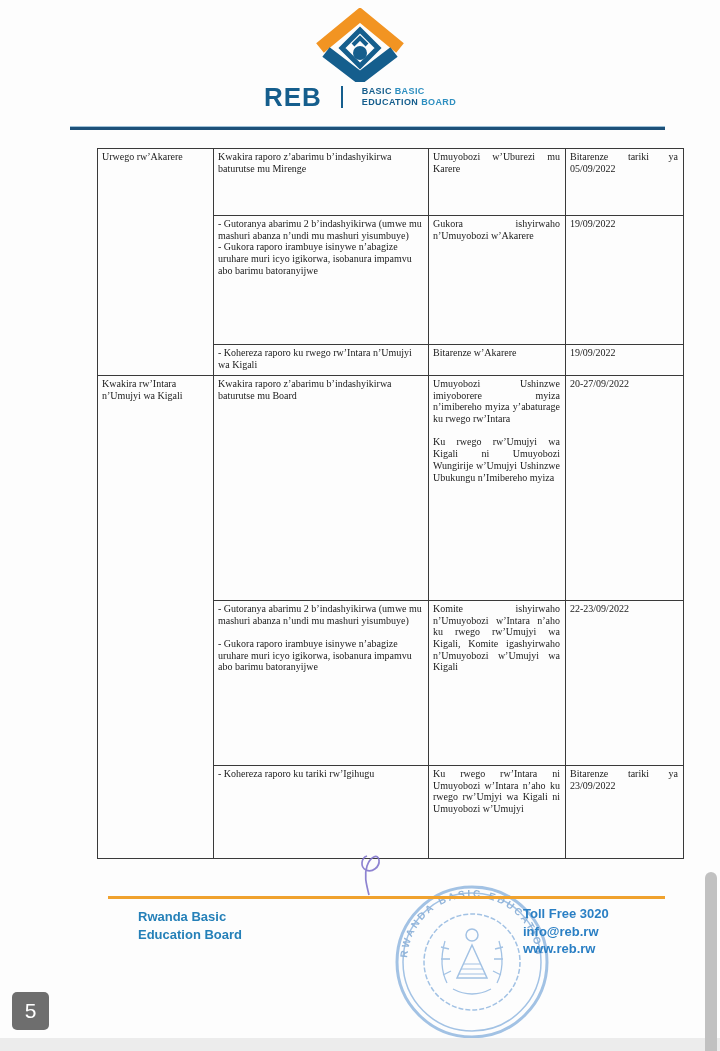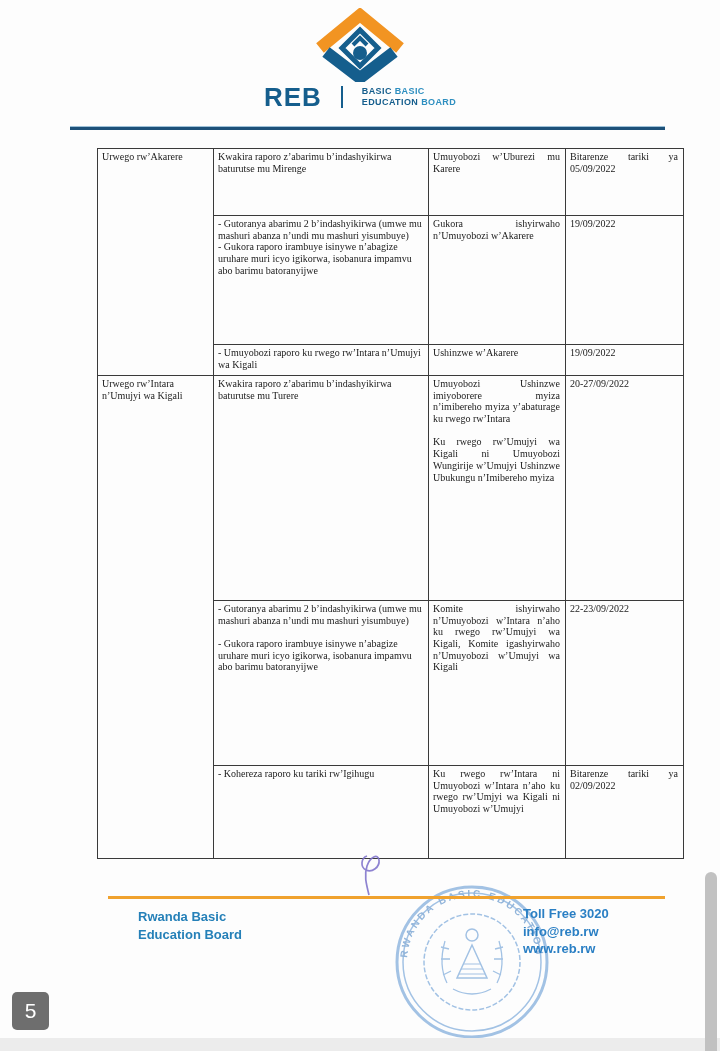--- a/index.html
+++ b/index.html
@@ -91,43 +91,43 @@
         <td class="col-resp pre">Umuyobozi w’Uburezi mu Karere</td>
         <td class="col-date pre">Bitarenze tariki ya 05/09/2022</td>
       </tr>
       <tr style="height:129px;">
         <td class="col-act pre">- Gutoranya abarimu 2 b’indashyikirwa (umwe mu mashuri abanza n’undi mu mashuri yisumbuye)
 - Gukora raporo irambuye isinywe n’abagize uruhare muri icyo igikorwa, isobanura impamvu abo barimu batoranyijwe</td>
         <td class="col-resp pre">Gukora ishyirwaho n’Umuyobozi w’Akarere</td>
         <td class="col-date pre">19/09/2022</td>
       </tr>
       <tr style="height:31px;">
-        <td class="col-act pre">- Umuyobozi raporo ku rwego rw’Intara n’Umujyi wa Kigali</td>
-        <td class="col-resp pre">Ushinzwe w’Akarere</td>
+        <td class="col-act pre">- Kohereza raporo ku rwego rw’Intara n’Umujyi wa Kigali</td>
+        <td class="col-resp pre">Bitarenze w’Akarere</td>
         <td class="col-date pre">19/09/2022</td>
       </tr>
       <tr style="height:225px;">
-        <td rowspan="3" class="col-level pre">Urwego rw’Intara n’Umujyi wa Kigali</td>
-        <td class="col-act pre">Kwakira raporo z’abarimu b’indashyikirwa baturutse mu Turere</td>
+        <td rowspan="3" class="col-level pre">Kwakira rw’Intara n’Umujyi wa Kigali</td>
+        <td class="col-act pre">Kwakira raporo z’abarimu b’indashyikirwa baturutse mu Board</td>
         <td class="col-resp pre">Umuyobozi Ushinzwe imiyoborere myiza n’imibereho myiza y’abaturage ku rwego rw’Intara
 
 Ku rwego rw’Umujyi wa Kigali ni Umuyobozi Wungirije w’Umujyi Ushinzwe Ubukungu n’Imibereho myiza</td>
         <td class="col-date pre">20-27/09/2022</td>
       </tr>
       <tr style="height:165px;">
         <td class="col-act pre">- Gutoranya abarimu 2 b’indashyikirwa (umwe mu mashuri abanza n’undi mu mashuri yisumbuye)
 
 - Gukora raporo irambuye isinywe n’abagize uruhare muri icyo igikorwa, isobanura impamvu abo barimu batoranyijwe</td>
         <td class="col-resp pre">Komite ishyirwaho n’Umuyobozi w’Intara n’aho ku rwego rw’Umujyi wa Kigali, Komite igashyirwaho n’Umuyobozi w’Umujyi wa Kigali</td>
         <td class="col-date pre">22-23/09/2022</td>
       </tr>
       <tr style="height:93px;">
         <td class="col-act pre">- Kohereza raporo ku tariki rw’Igihugu</td>
         <td class="col-resp pre">Ku rwego rw’Intara ni Umuyobozi w’Intara n’aho ku rwego rw’Umjyi wa Kigali ni Umuyobozi w’Umujyi</td>
-        <td class="col-date pre">Bitarenze tariki ya 02/09/2022</td>
+        <td class="col-date pre">Bitarenze tariki ya 23/09/2022</td>
       </tr>
     </tbody>
   </table>
 
   <svg class="signature" width="46" height="52" viewBox="0 0 46 52">
     <path d="M24 46 C21 34 19 26 22 17 C25 8 33 4 34 11 C35 18 27 24 21 21 C15 18 16 9 22 7" fill="none" stroke="#8276cc" stroke-width="1.7" opacity="0.9"></path>
   </svg>
 
   <svg class="seal" width="158" height="158" viewBox="0 0 158 158">
     <defs>

